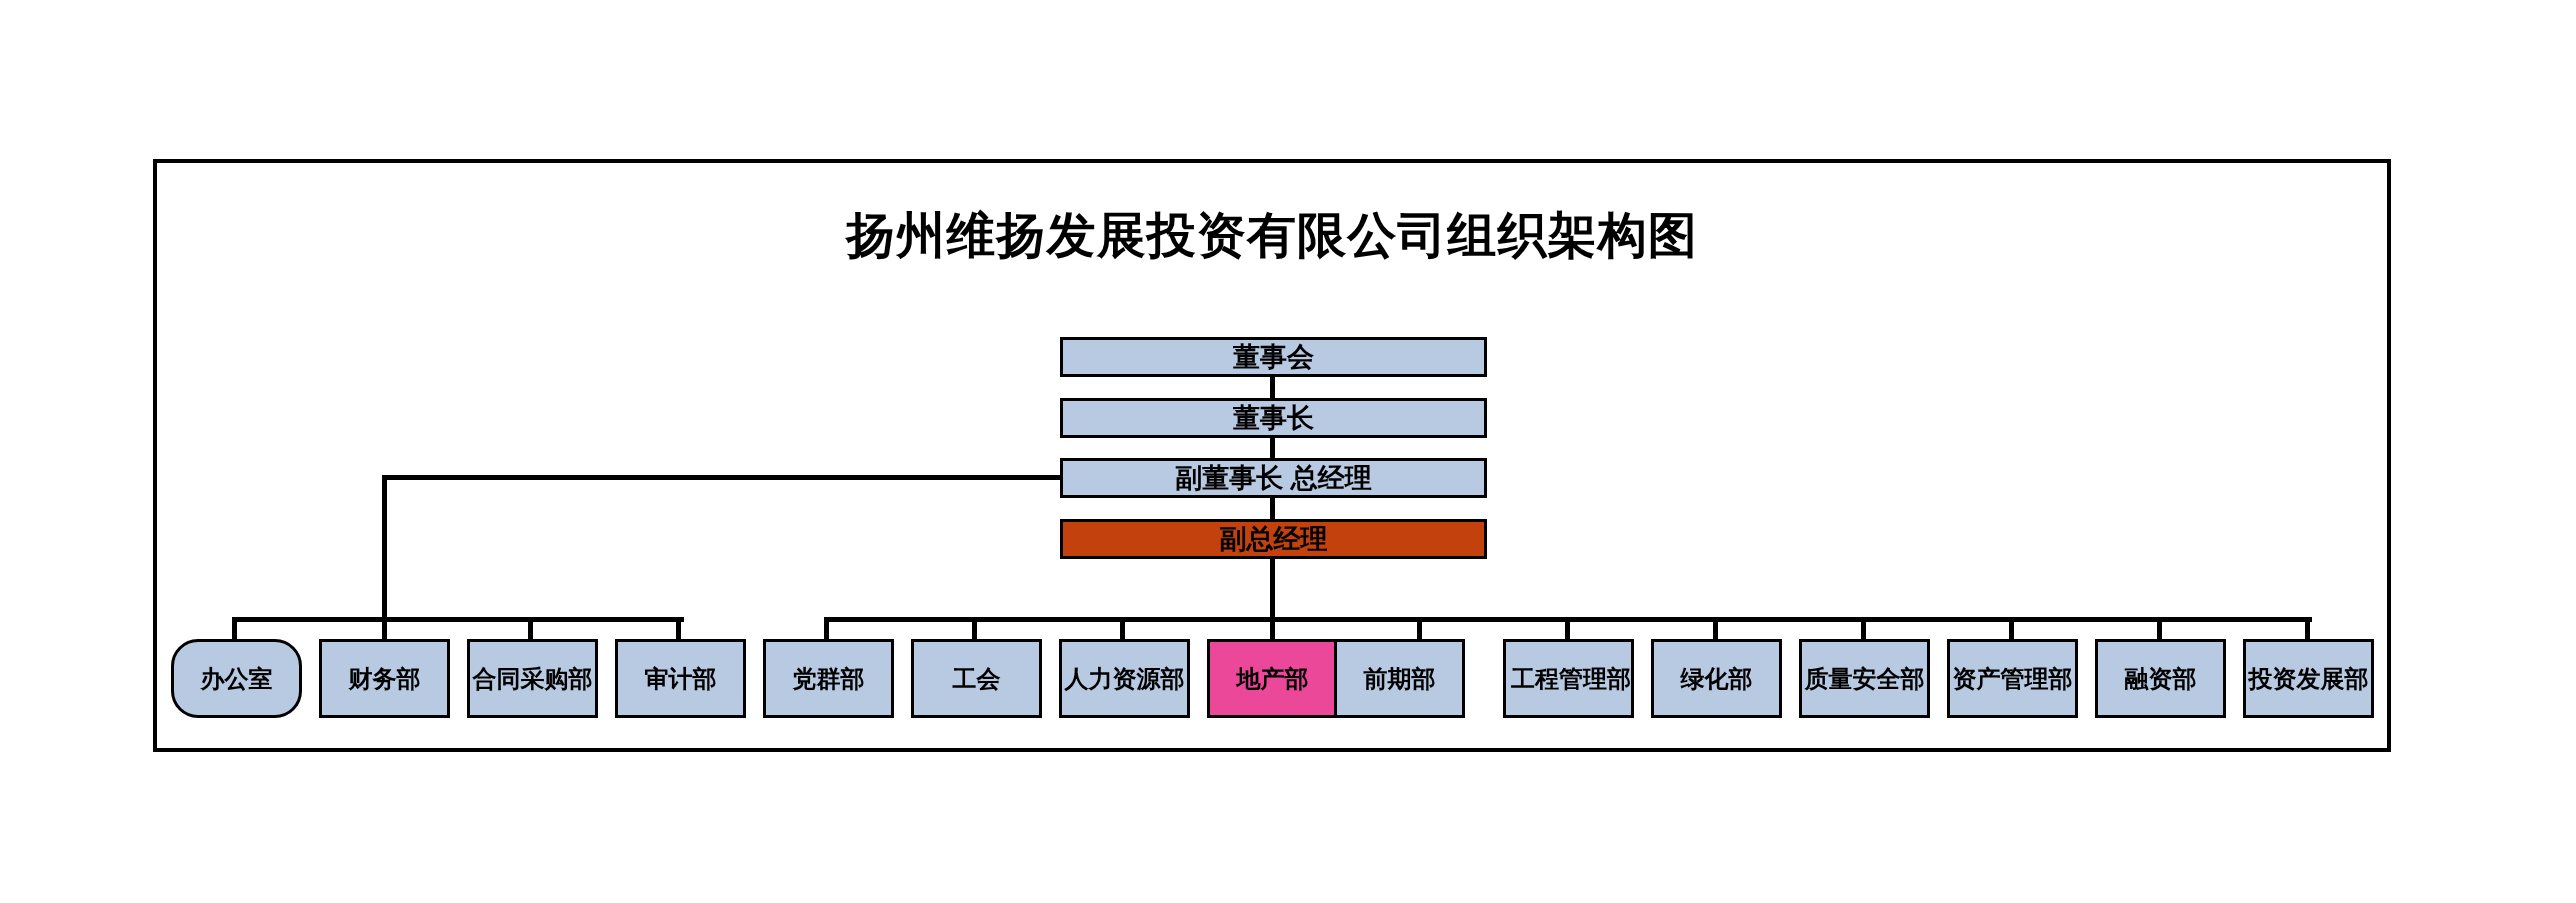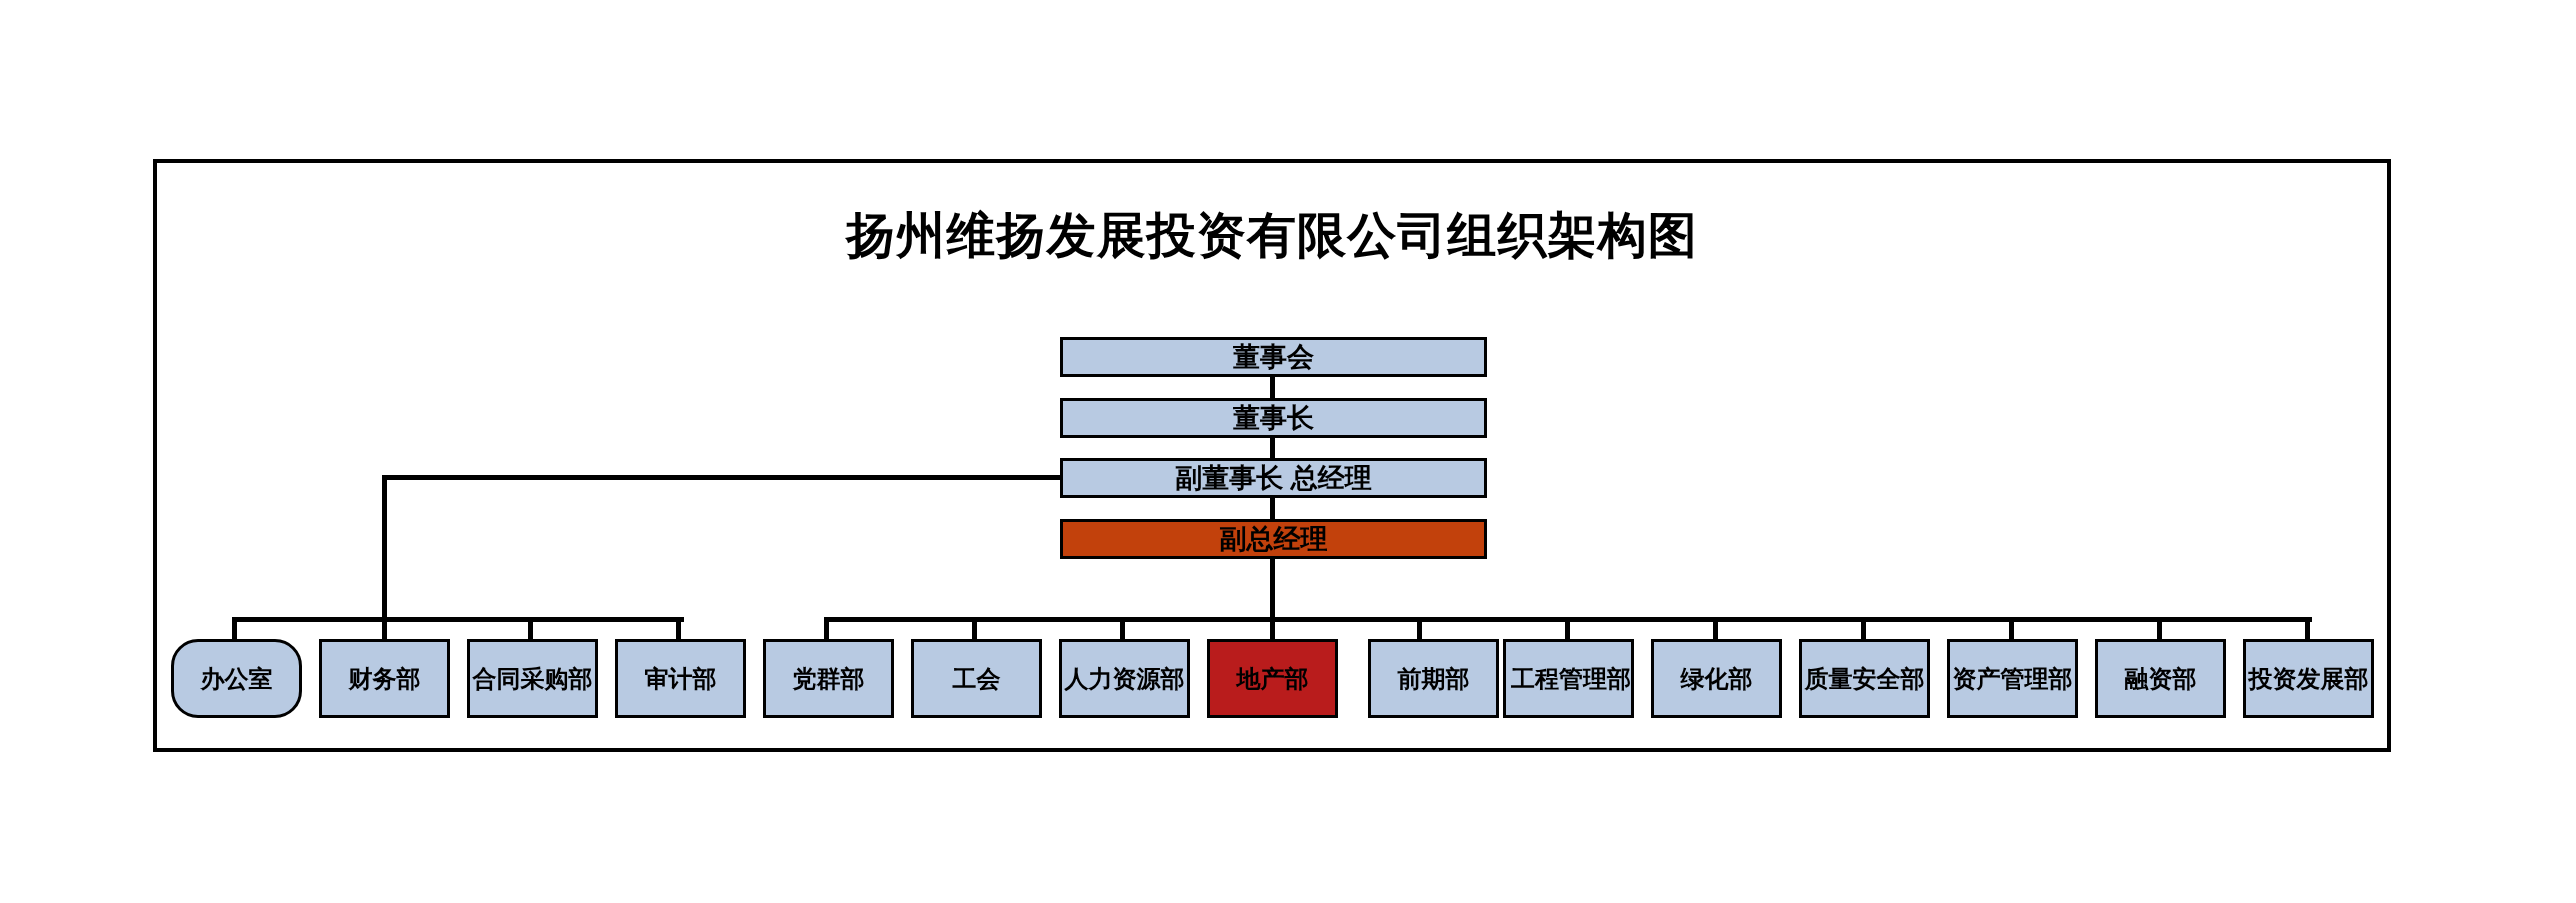--- a/index.html
+++ b/index.html
@@ -81,24 +81,24 @@
     </div>
   <div class="box dept" style="left: 763px; background: rgb(184, 202, 226); border-color: rgb(0, 0, 0);">
       <span>党群部</span>
     </div>
   <div class="box dept" style="left: 911px; background: rgb(184, 202, 226); border-color: rgb(0, 0, 0);">
       <span>工会</span>
     </div>
   <div class="box dept" style="left: 1059px; background: rgb(184, 202, 226); border-color: rgb(0, 0, 0);">
       <span>人力资源部</span>
     </div>
-  <div class="box dept" style="left: 1207px; background: #b91c1c; border-color: rgb(0, 0, 0);">
+  <div class="box dept" style="left: 1207px; background: #ec4899; border-color: rgb(0, 0, 0);">
       <span>地产部</span>
     </div>
-  <div class="box dept" style="left: 1368px; background: rgb(184, 202, 226); border-color: rgb(0, 0, 0);">
+  <div class="box dept" style="left: 1334px; background: rgb(184, 202, 226); border-color: rgb(0, 0, 0);">
       <span>前期部</span>
     </div>
   <div class="box dept" style="left: 1503px; background: rgb(184, 202, 226); border-color: rgb(0, 0, 0); justify-content: flex-end;">
       <span>工程管理部</span>
     </div>
   <div class="box dept" style="left: 1651px; background: rgb(184, 202, 226); border-color: rgb(0, 0, 0);">
       <span>绿化部</span>
     </div>
   <div class="box dept" style="left: 1799px; background: rgb(184, 202, 226); border-color: rgb(0, 0, 0); font-family: Liberation Mono, monospace;">
       <span>质量安全部</span>

